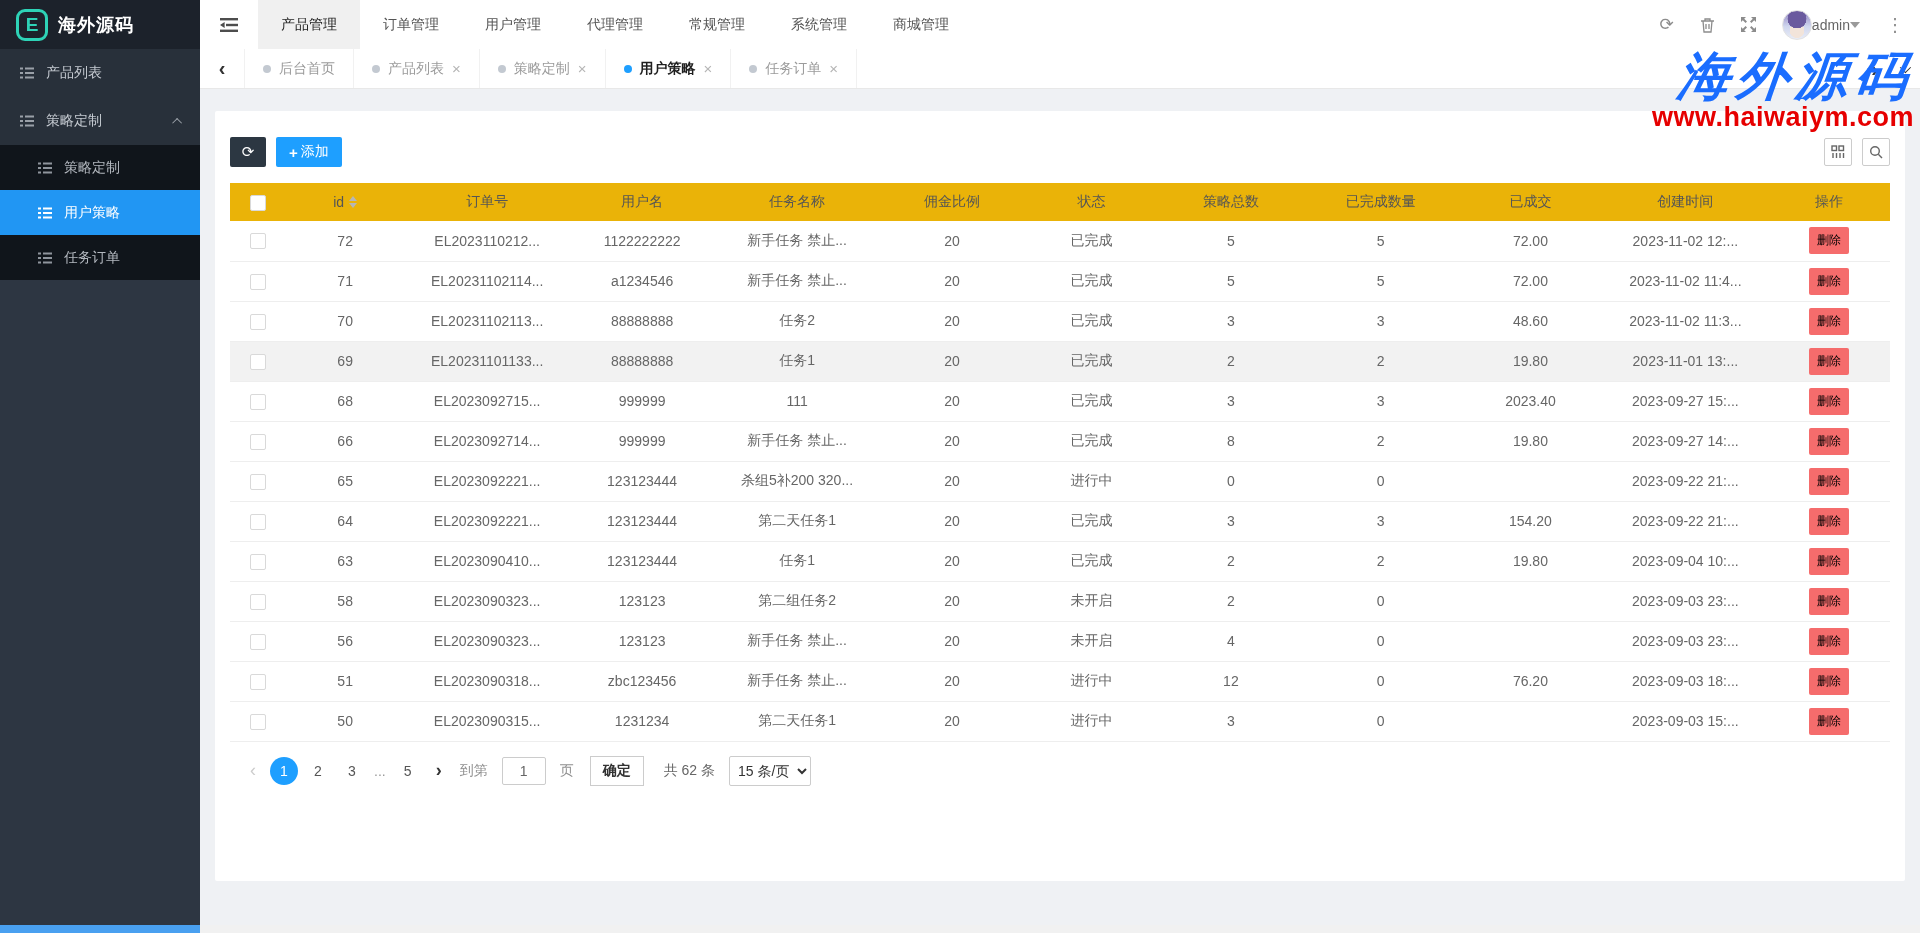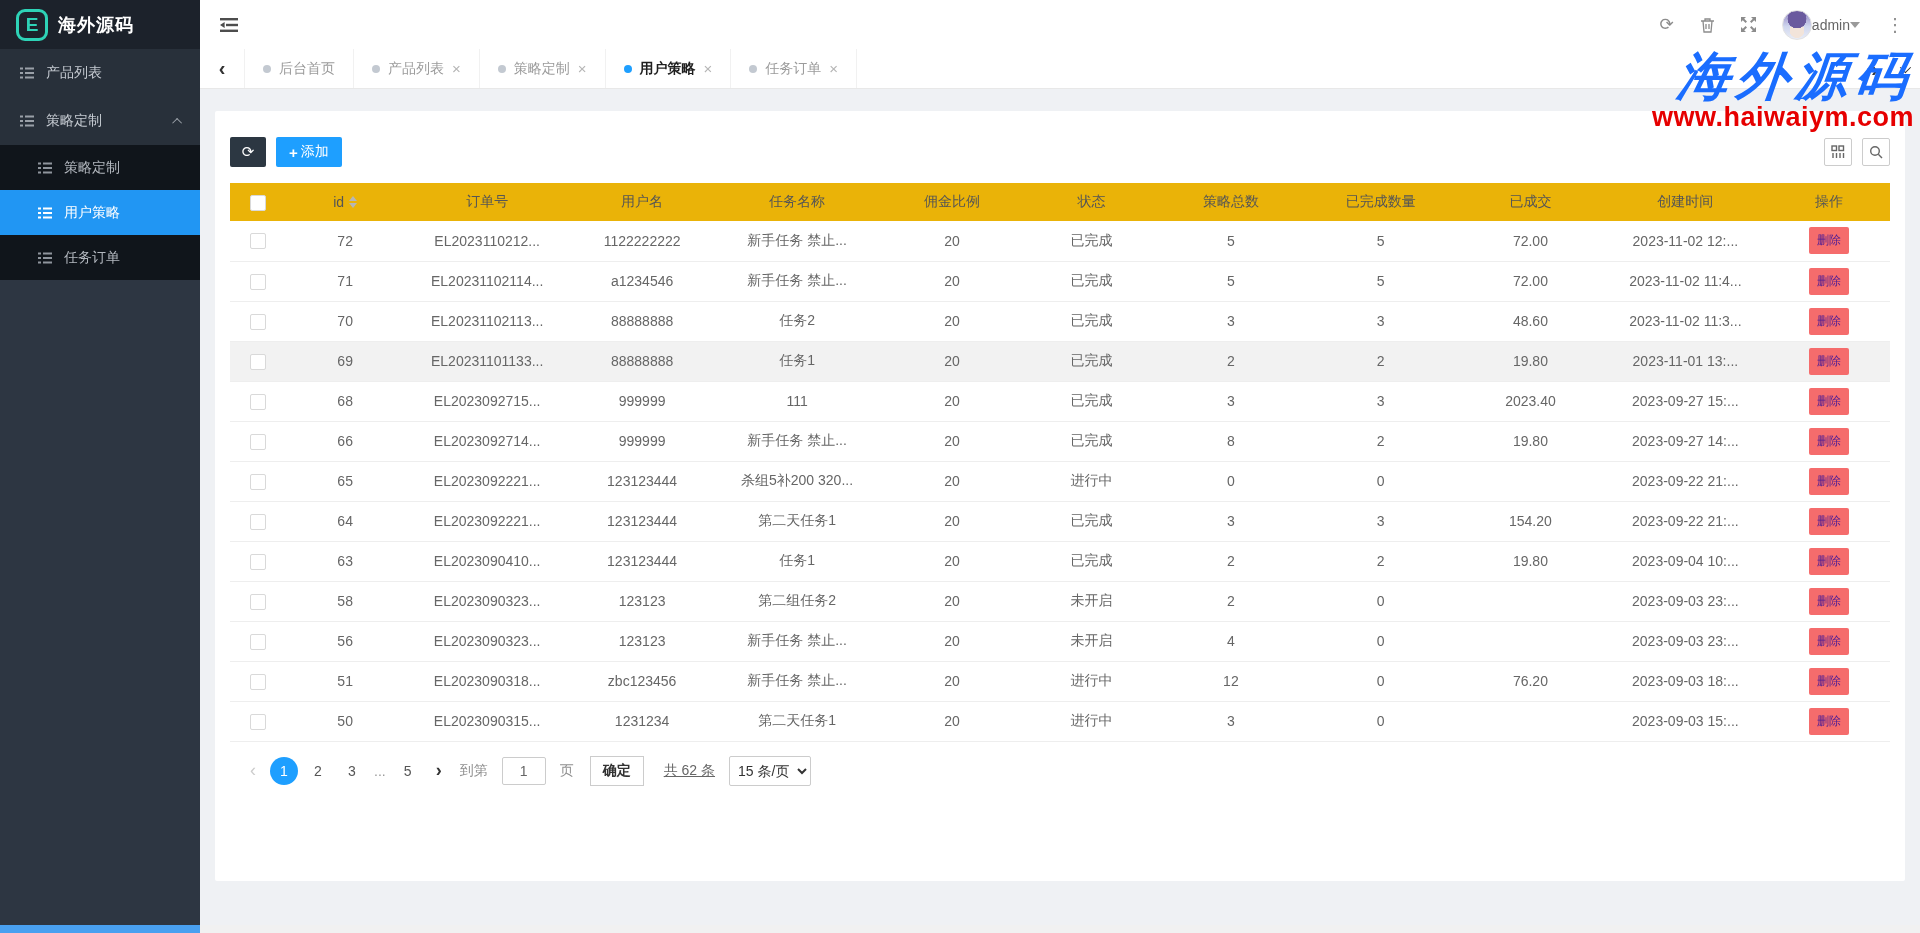--- a/index.html
+++ b/index.html
@@ -62,33 +62,33 @@
 
   table { width:100%; border-collapse:collapse; table-layout:fixed; }
   thead th { background:#eab308; height:38px; color:#555; font-weight:normal; font-size:14px; text-align:center; }
   tbody td { height:40px; border-bottom:1px solid #eee; color:#666; text-align:center; font-size:14px; overflow:hidden; white-space:nowrap; }
   tbody tr.hl { background:#f2f2f2; }
   .cbx { display:inline-block; width:16px; height:16px; border:1px solid #d9d9d9; border-radius:2px; background:#fff; vertical-align:middle; cursor:pointer; }
   .th-id { display:inline-flex; align-items:center; gap:5px; }
   .sorts { display:inline-flex; flex-direction:column; gap:2px; }
   .s-up { width:0; height:0; border-left:4px solid transparent; border-right:4px solid transparent; border-bottom:5px solid #b6b6b6; }
   .s-dn { width:0; height:0; border-left:4px solid transparent; border-right:4px solid transparent; border-top:5px solid #b6b6b6; }
-  .btn-del { background:#f56c6c; color:#4c1d95; border:none; border-radius:2px; padding:5px 8px; font-size:12px; cursor:pointer; }
+  .btn-del { background:#f56c6c; color:#000000; border:none; border-radius:2px; padding:5px 8px; font-size:12px; cursor:pointer; }
 
   
   .pager { display:flex; align-items:center; margin-top:14px; padding-left:12px; gap:6px; color:#666; }
   .pg-prev { color:#ccc; font-size:18px; padding:0 8px; cursor:default; }
   .pg-next { color:#333; font-size:18px; padding:0 8px; cursor:pointer; font-weight:bold; }
   .pg-num { min-width:28px; height:28px; line-height:28px; text-align:center; cursor:pointer; color:#555; }
   .pg-num.active { background:#1e9fff; color:#fff; border-radius:50%; cursor:default; }
   .pg-dots { color:#999; padding:0 2px; }
   .pg-label { color:#8f8f8f; margin:0 4px; }
   .pg-input { width:44px; height:28px; border:1px solid #ccc; border-radius:2px; text-align:center; color:#666; font-size:14px; margin:0 4px; }
   .pg-confirm { height:30px; border:1px solid #ccc; background:#fff; border-radius:0; padding:0 12px; color:#333; font-weight:bold; font-size:14px; cursor:pointer; margin:0 6px; }
-  .pg-total { color:#666; margin:0 8px;text-decoration:underline; }
+  .pg-total { color:#666; margin:0 8px; }
   .pg-size { height:30px; border:1px solid #ccc; border-radius:2px; color:#333; font-size:14px; padding:0 4px; background:#fff; }
 
   
   .watermark { position:absolute; top:50px; right:6px; text-align:right; pointer-events:none; z-index:60; line-height:1; }
   .wm-title { font-family:"DejaVu Serif",serif; font-style:italic; font-weight:bold; font-size:52px; color:#1a6dff; letter-spacing:7px; transform:skewX(-6deg); }
   .wm-url { font-weight:bold; font-size:27px; color:#e60000; margin-top:2px; letter-spacing:0.5px; }
 
   
   .hscroll { position:absolute; left:0; bottom:0; width:1920px; height:8px; background:#f1f1f1; z-index:70; }
   .hthumb { width:200px; height:8px; background:#49a0f0; }
@@ -181,20 +181,29 @@
           <svg width="18" height="16" viewBox="0 0 18 16">
               <g fill="#4d4d4d">
                 <rect x="0" y="1" width="18" height="2.4"></rect>
                 <rect x="6" y="6.8" width="12" height="2.4"></rect>
                 <polygon points="0,8 4.6,5 4.6,11"></polygon>
                 <rect x="0" y="12.6" width="18" height="2.4"></rect>
               </g>
             </svg>
         </span>
       </div>
+      <div id="top-nav" style="display:flex;">
+          <div class="nav-item active">产品管理</div>
+          <div class="nav-item">订单管理</div>
+          <div class="nav-item">用户管理</div>
+          <div class="nav-item">代理管理</div>
+          <div class="nav-item">常规管理</div>
+          <div class="nav-item">系统管理</div>
+          <div class="nav-item">商城管理</div>
+        </div>
 
       <div class="header-right">
         <span class="hicon">⟳</span>
         <span class="hicon">
           <svg width="15" height="16" viewBox="0 0 15 16" fill="none" stroke="#8c8c8c" stroke-width="1.3">
               <path d="M1 4 h13 M5 4 V2 h5 v2 M3 4 l1 11 h7 l1-11 M6 7 v5 M9 7 v5"></path>
             </svg>
         </span>
         <span class="hicon">
           <svg width="15" height="15" viewBox="0 0 15 15" fill="#8c8c8c">

